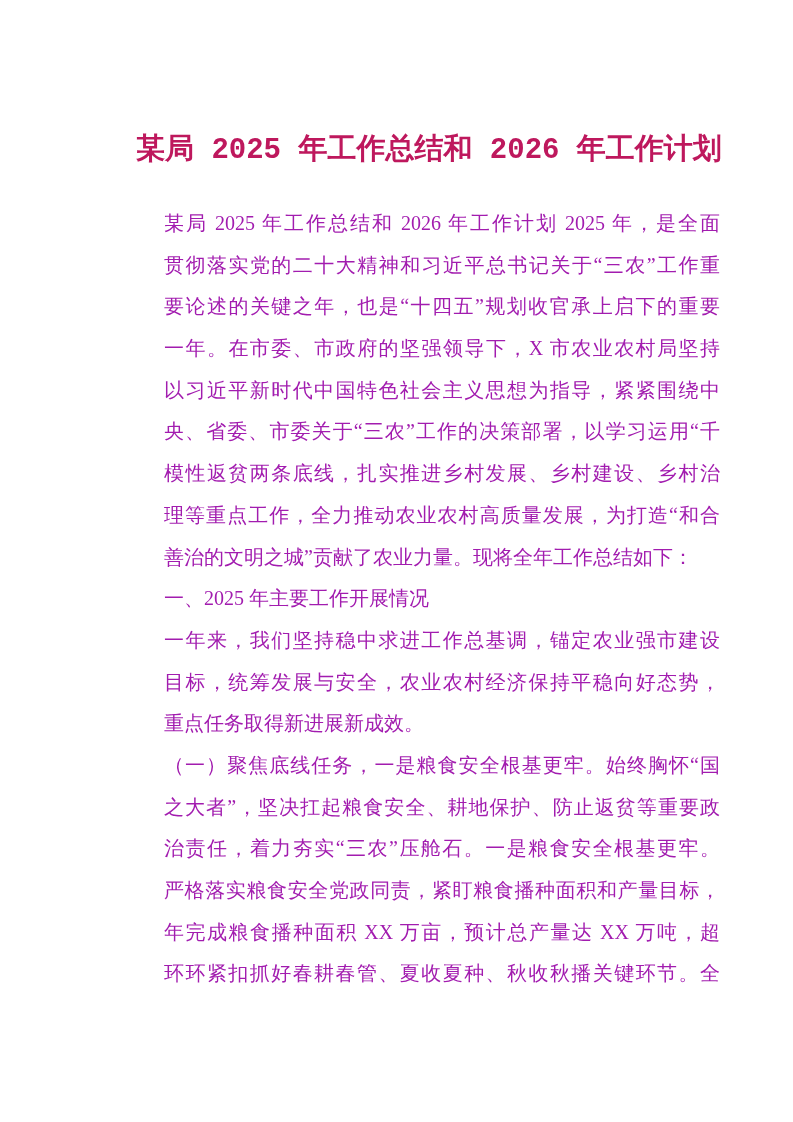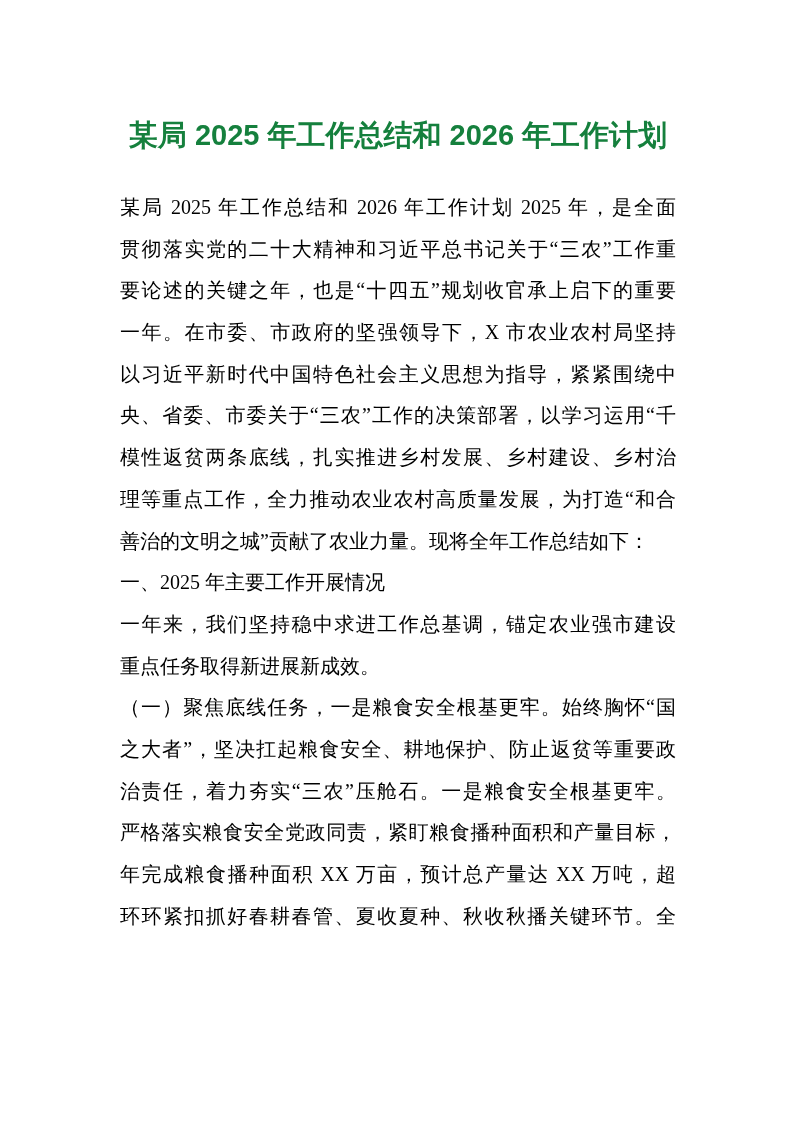--- a/index.html
+++ b/index.html
@@ -14,49 +14,50 @@
     font-family: "Liberation Serif", serif;
   }
   .page {
     box-sizing: border-box;
     width: 793px;
     height: 1122px;
     background: #ffffff;
     padding: 113px 117px 0 120px;
   }
   .doc-title {
-    margin: 0;
+    margin: 16px;
     width: 556px;
     font-size: 29px;
     line-height: 44px;
     font-weight: bold;
     text-align: center;
-    color: #15803d;
-    font-family: Liberation Sans, sans-serif;
+    color: #be185d;
+    font-family: Liberation Mono, monospace;
     white-space: nowrap;
   }
   .doc-body {
     margin-top: 30px;
     width: 556px;
     color: #161616;
   }
   .paragraph {
     margin: 0;
     padding: 0;
   }
   .line {
     width: 556px;
     height: 41.7px;
     line-height: 41.7px;
     font-size: 20px;
     overflow: hidden;
     text-align: justify;
     text-align-last: justify;
-    color: #000000;
+    color: #a21caf;
     font-family: "Liberation Serif", serif;
+    margin-left: 44px;
   }
   .line.no-fill {
     text-align-last: left;
   }
 </style>
 </head>
 <body>
 
 <div class="page">
   <h1 class="doc-title">某局 2025 年工作总结和 2026 年工作计划</h1>
@@ -70,20 +71,21 @@
         <div class="line">央、省委、市委关于“三农”工作的决策部署，以学习运用“千</div>
         <div class="line">模性返贫两条底线，扎实推进乡村发展、乡村建设、乡村治</div>
         <div class="line">理等重点工作，全力推动农业农村高质量发展，为打造“和合</div>
         <div class="line no-fill">善治的文明之城”贡献了农业力量。现将全年工作总结如下：</div>
       </div>
       <div class="paragraph">
         <div class="line no-fill">一、2025 年主要工作开展情况</div>
       </div>
       <div class="paragraph">
         <div class="line">一年来，我们坚持稳中求进工作总基调，锚定农业强市建设</div>
+        <div class="line">目标，统筹发展与安全，农业农村经济保持平稳向好态势，</div>
         <div class="line no-fill">重点任务取得新进展新成效。</div>
       </div>
       <div class="paragraph">
         <div class="line">（一）聚焦底线任务，一是粮食安全根基更牢。始终胸怀“国</div>
         <div class="line">之大者”，坚决扛起粮食安全、耕地保护、防止返贫等重要政</div>
         <div class="line">治责任，着力夯实“三农”压舱石。一是粮食安全根基更牢。</div>
         <div class="line">严格落实粮食安全党政同责，紧盯粮食播种面积和产量目标，</div>
         <div class="line">年完成粮食播种面积 XX 万亩，预计总产量达 XX 万吨，超</div>
         <div class="line">环环紧扣抓好春耕春管、夏收夏种、秋收秋播关键环节。全</div>
       </div>

